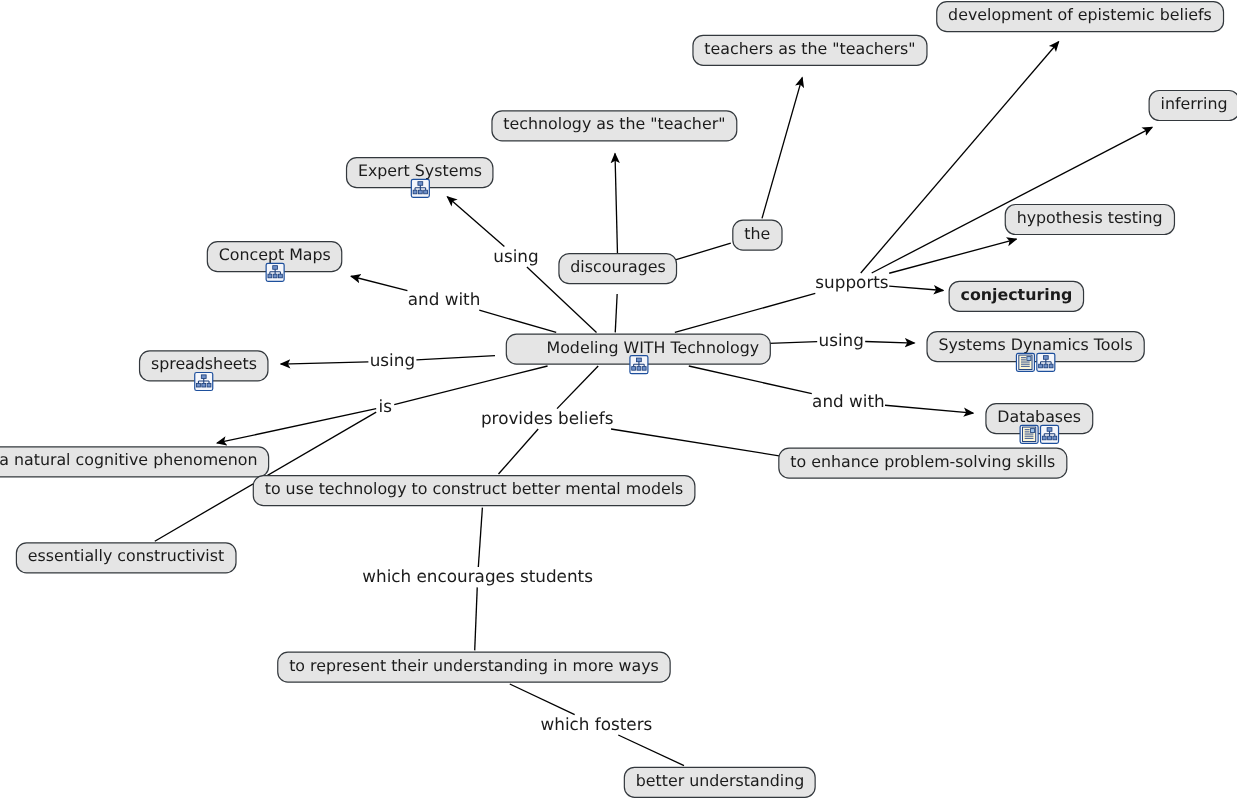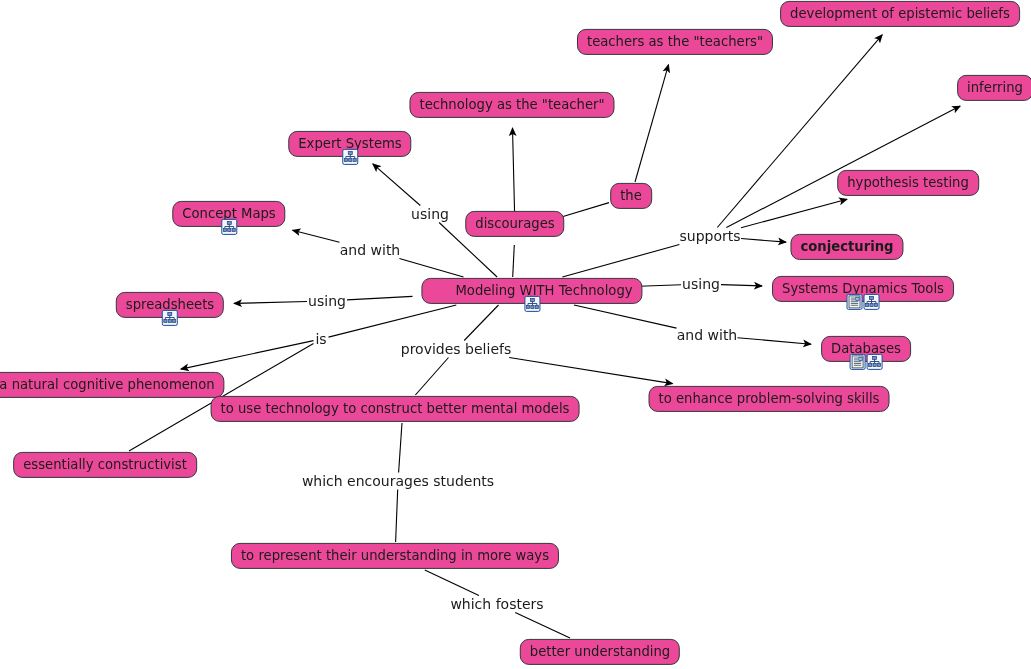--- a/index.html
+++ b/index.html
@@ -22,21 +22,21 @@
   #edges {
     position: absolute;
     left: 0;
     top: 0;
     width: 1031px;
     height: 669px;
   }
   .node {
     position: absolute;
     box-sizing: border-box;
-    background: #ec4899;
+    background: #e5e5e5;
     border: 1px solid #33383d;
     border-radius: 9px;
     color: #1b1b1b;
     font-size: 13.2px;
     line-height: 1;
     white-space: nowrap;
     padding: 5px 9px 6px 9px;
     transform: translate(-50%, -50%);
     text-align: center;
   }
@@ -201,21 +201,21 @@
       <div class="node" style="left: 515px; top: 224px;"><span>discourages</span></div>
       <div class="node" style="left: 631px; top: 196px;"><span>the</span></div>
       <div class="node" style="left: 675px; top: 42px;"><span>teachers as the "teachers"</span></div>
       <div class="node" style="left: 900px; top: 14px;"><span>development of epistemic beliefs</span></div>
       <div class="node" style="left: 995px; top: 88px;"><span>inferring</span></div>
       <div class="node" style="left: 908px; top: 183px;"><span>hypothesis testing</span></div>
       <div class="node" style="left: 847px; top: 247px; font-weight: bold;"><span>conjecturing</span></div>
       <div class="node" style="left: 107px; top: 385px;"><span>a natural cognitive phenomenon</span></div>
       <div class="node" style="left: 105px; top: 465px;"><span>essentially constructivist</span></div>
       <div class="node" style="left: 395px; top: 409px;"><span>to use technology to construct better mental models</span></div>
-      <div class="node" style="left: 769px; top: 399px;"><span>to enhance problem-solving skills</span></div>
+      <div class="node" style="left: 769px; top: 386px;"><span>to enhance problem-solving skills</span></div>
       <div class="node" style="left: 395px; top: 556px;"><span>to represent their understanding in more ways</span></div>
       <div class="node" style="left: 600px; top: 652px;"><span>better understanding</span></div>
       <div class="label" style="left: 430px; top: 214px;">using</div>
       <div class="label" style="left: 370px; top: 250px;">and with</div>
       <div class="label" style="left: 327px; top: 301px;">using</div>
       <div class="label" style="left: 321px; top: 339px;">is</div>
       <div class="label" style="left: 456px; top: 349px;">provides beliefs</div>
       <div class="label" style="left: 710px; top: 236px;">supports</div>
       <div class="label" style="left: 701px; top: 284px;">using</div>
       <div class="label" style="left: 707px; top: 335px;">and with</div>

